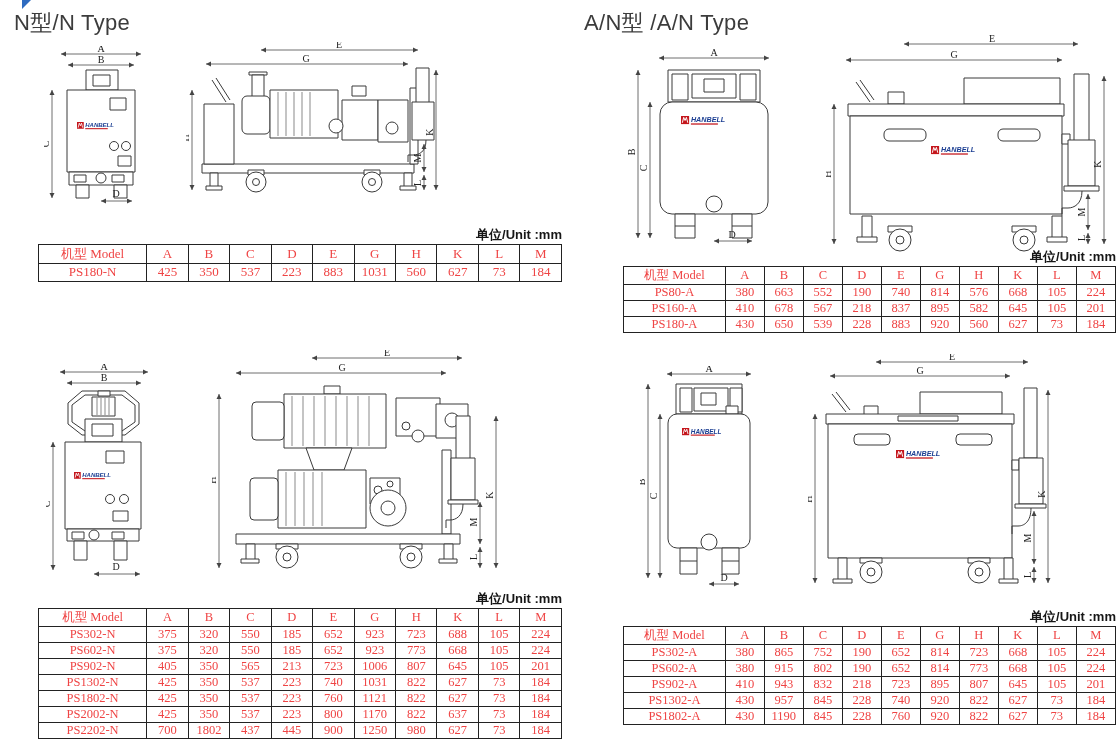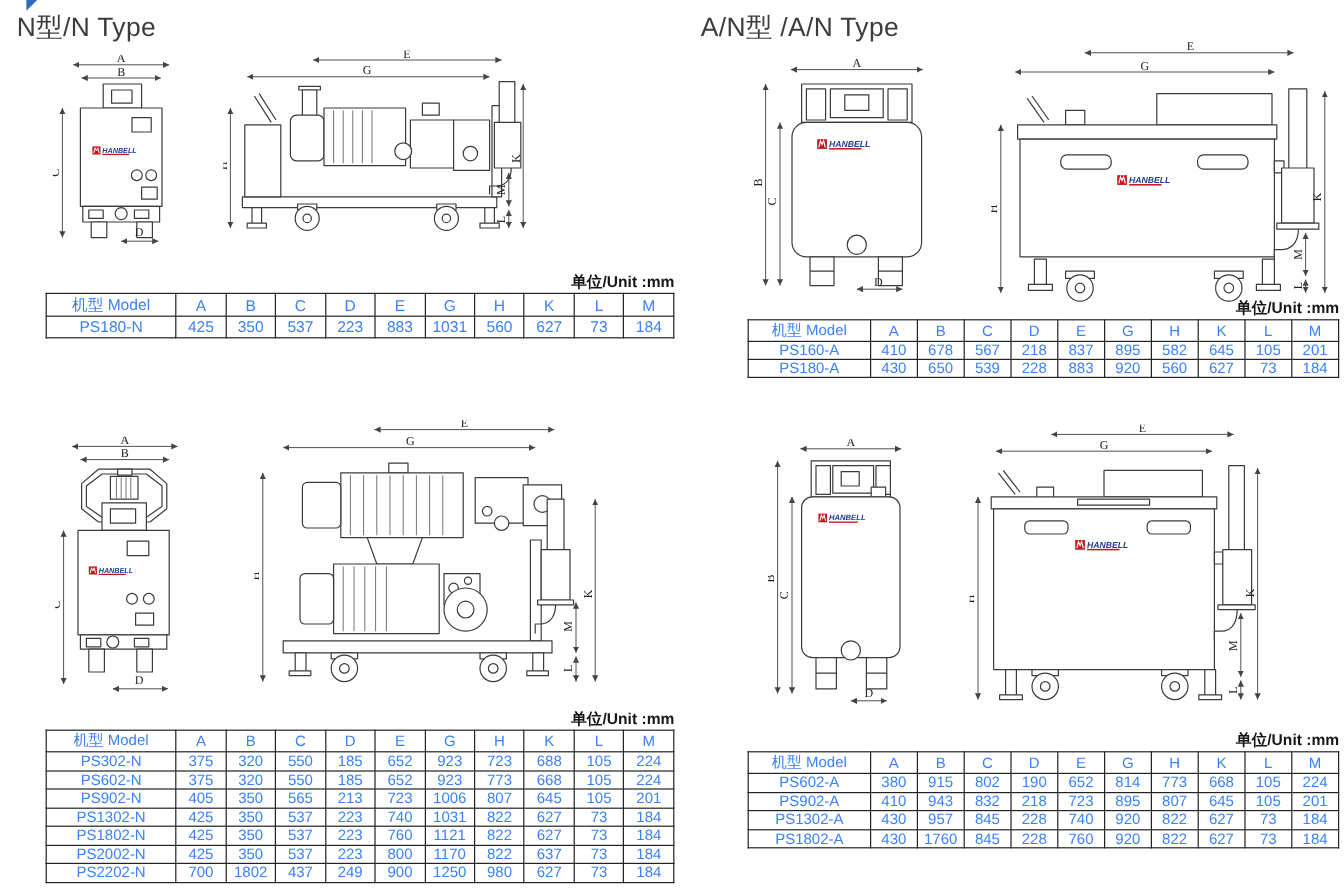--- a/index.html
+++ b/index.html
@@ -8,21 +8,21 @@
   .abs { position:absolute; }
 
   .corner-mark { width:0; height:0; border-top:9px solid #2e6bc0; border-right:9px solid transparent; }
 
   .sec-heading { font-size:22px; font-weight:400; color:#3c3c3c; letter-spacing:0.3px; white-space:pre; }
 
   .unit-label { font-size:13px; font-weight:700; color:#161616; text-align:right;
                 font-family:"Liberation Sans", sans-serif; }
 
   table.dim-table { border-collapse:collapse; table-layout:fixed; width:100%;
-                    font-family:Liberation Sans, sans-serif; color:#3b82f6; background:#fff; }
+                    font-family:Liberation Serif, serif; color:#ef4444; background:#fff; }
   table.dim-table th, table.dim-table td { border:1px solid #222; text-align:center; padding:0;
                     font-weight:normal; overflow:hidden; white-space:nowrap; }
   table.dim-table th:first-child, table.dim-table td:first-child { width:20.5%; }
   table.t-n-small  { font-size:13px; }   table.t-n-small  th, table.t-n-small  td { height:16.5px; }
   table.t-an-small { font-size:12.5px; } table.t-an-small th, table.t-an-small td { height:14px; }
   table.t-n-large  { font-size:12.5px; } table.t-n-large  th, table.t-n-large  td { height:14.5px; }
   table.t-an-large { font-size:12.5px; } table.t-an-large th, table.t-an-large td { height:14.5px; }
 
   svg .ln  { fill:none; stroke:#3a3a3a; stroke-width:1; stroke-linejoin:round; }
   svg .fw  { fill:#ffffff; stroke:#3a3a3a; stroke-width:1; stroke-linejoin:round; }
@@ -442,20 +442,33 @@
           <th>E</th>
           <th>G</th>
           <th>H</th>
           <th>K</th>
           <th>L</th>
           <th>M</th>
         </tr>
       </thead>
       <tbody>
         <tr>
+          <td>PS80-A</td>
+          <td>380</td>
+          <td>663</td>
+          <td>552</td>
+          <td>190</td>
+          <td>740</td>
+          <td>814</td>
+          <td>576</td>
+          <td>668</td>
+          <td>105</td>
+          <td>224</td>
+        </tr>
+        <tr>
           <td>PS160-A</td>
           <td>410</td>
           <td>678</td>
           <td>567</td>
           <td>218</td>
           <td>837</td>
           <td>895</td>
           <td>582</td>
           <td>645</td>
           <td>105</td>
@@ -571,21 +584,21 @@
           <td>822</td>
           <td>637</td>
           <td>73</td>
           <td>184</td>
         </tr>
         <tr>
           <td>PS2202-N</td>
           <td>700</td>
           <td>1802</td>
           <td>437</td>
-          <td>249</td>
+          <td>445</td>
           <td>900</td>
           <td>1250</td>
           <td>980</td>
           <td>627</td>
           <td>73</td>
           <td>184</td>
         </tr>
       </tbody>
     </table>
 
@@ -601,20 +614,33 @@
           <th>E</th>
           <th>G</th>
           <th>H</th>
           <th>K</th>
           <th>L</th>
           <th>M</th>
         </tr>
       </thead>
       <tbody>
         <tr>
+          <td>PS302-A</td>
+          <td>380</td>
+          <td>865</td>
+          <td>752</td>
+          <td>190</td>
+          <td>652</td>
+          <td>814</td>
+          <td>723</td>
+          <td>668</td>
+          <td>105</td>
+          <td>224</td>
+        </tr>
+        <tr>
           <td>PS602-A</td>
           <td>380</td>
           <td>915</td>
           <td>802</td>
           <td>190</td>
           <td>652</td>
           <td>814</td>
           <td>773</td>
           <td>668</td>
           <td>105</td>
@@ -642,21 +668,21 @@
           <td>740</td>
           <td>920</td>
           <td>822</td>
           <td>627</td>
           <td>73</td>
           <td>184</td>
         </tr>
         <tr>
           <td>PS1802-A</td>
           <td>430</td>
-          <td>1760</td>
+          <td>1190</td>
           <td>845</td>
           <td>228</td>
           <td>760</td>
           <td>920</td>
           <td>822</td>
           <td>627</td>
           <td>73</td>
           <td>184</td>
         </tr>
       </tbody>

